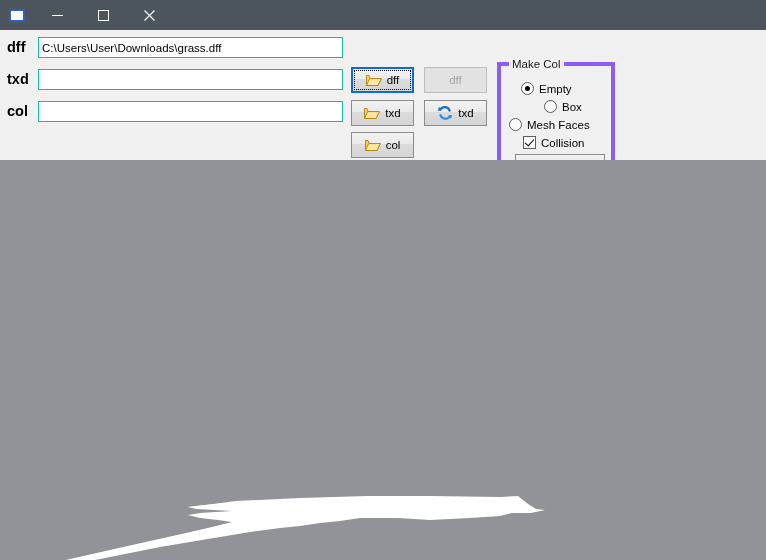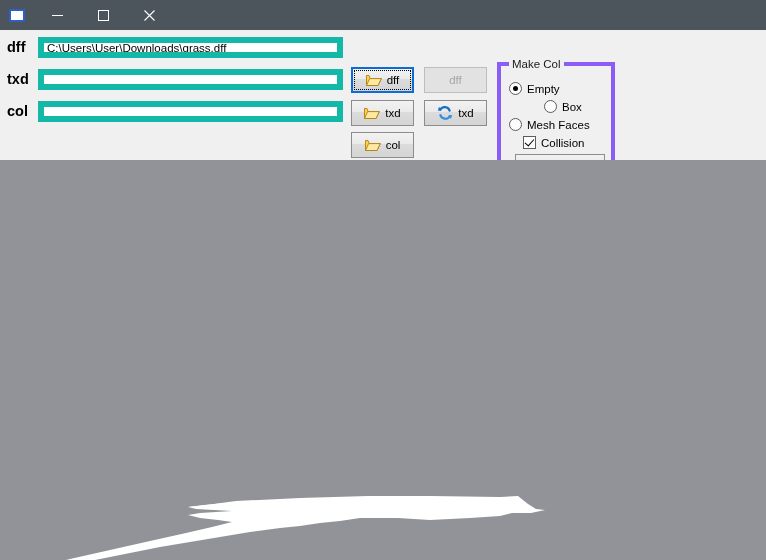--- a/index.html
+++ b/index.html
@@ -61,21 +61,21 @@
   }
   .lbl-dff { top: 9px; }
   .lbl-txd { top: 41px; }
   .lbl-col { top: 73px; }
 
   .path-input {
     position: absolute;
     left: 38px;
     width: 305px; height: 21px;
     background: #ffffff;
-    border: 6px solid #14b8a6;
+    border: 1px solid #14b8a6;
     font-family: "Liberation Sans", sans-serif;
     font-size: 11.5px;
     color: #000;
     padding: 0 3px;
     line-height: 19px;
   }
   .in-dff { top: 7px; }
   .in-txd { top: 39px; }
   .in-col { top: 71px; }
 
@@ -138,21 +138,21 @@
   }
   .opt-row {
     position: absolute;
     display: flex; align-items: center;
     font-size: 11.5px;
     color: #000;
     gap: 5px;
     white-space: nowrap;
     cursor: default;
   }
-  .opt-empty { left: 8px;  top: 16px; }
+  .opt-empty { left: 20px;  top: 16px; }
   .opt-box   { left: 12px;  top: 34px; padding-left: 31px; }
   .opt-mesh  { left: 8px;  top: 52px; text-align: right; }
   .opt-optim { left: 22px; top: 70px; }
 
   .radio {
     width: 13px; height: 13px;
     border: 1px solid #5c5c5c;
     border-radius: 50%;
     background: #fdfdfd;
     position: relative;

